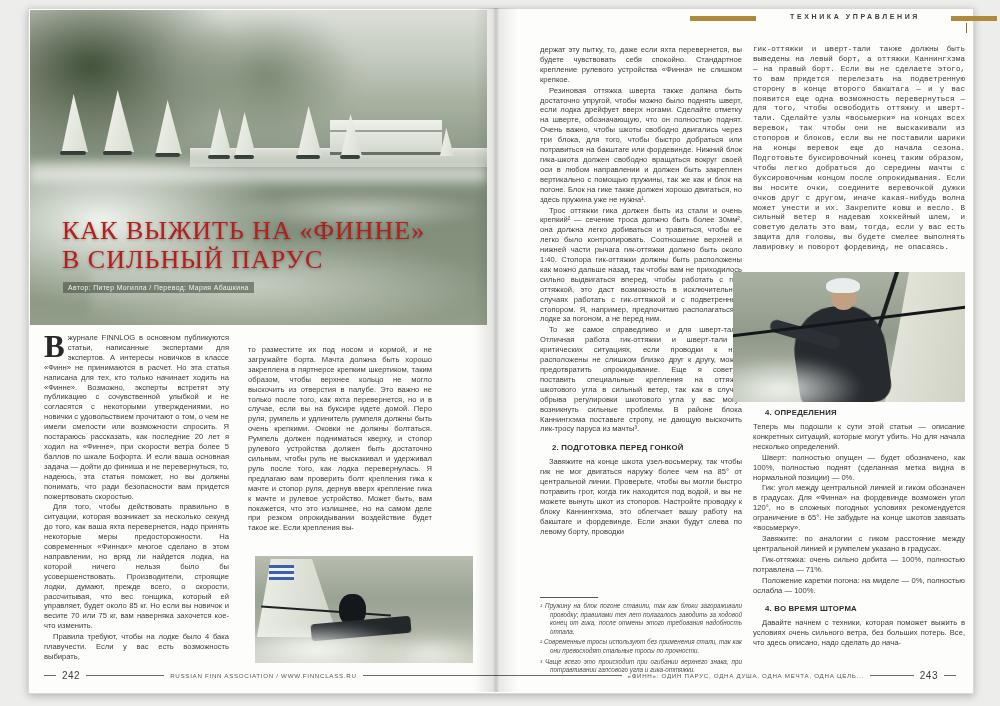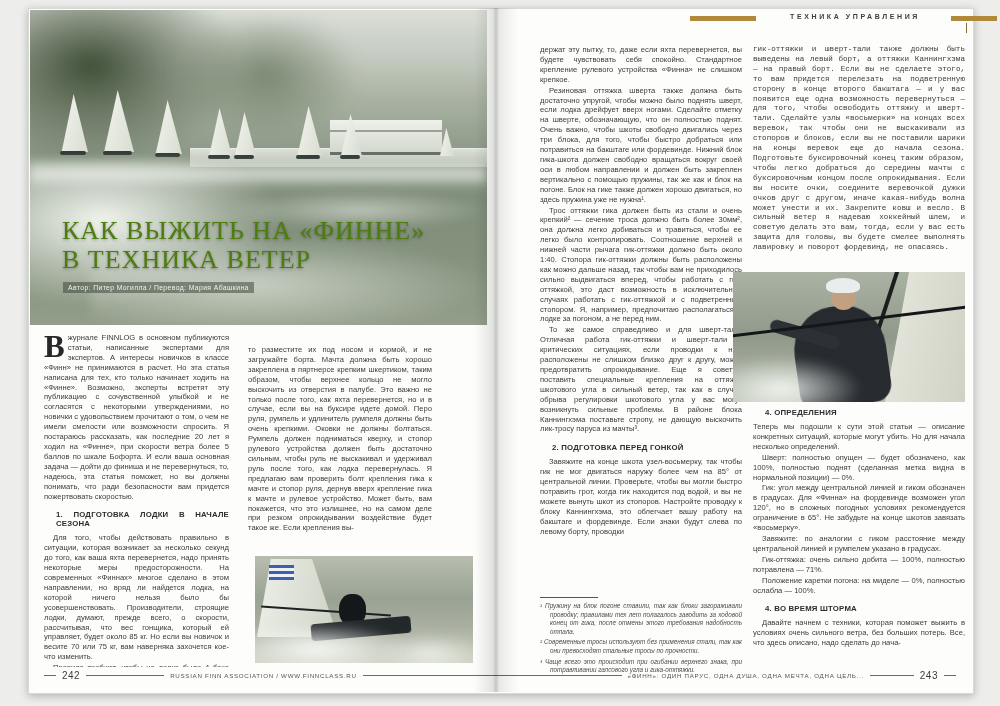--- a/index.html
+++ b/index.html
@@ -29,21 +29,21 @@
         clip-path:polygon(12% 100%,52% 0,100% 100%);filter:blur(.4px);}
   .hull{position:absolute;background:#333b37;border-radius:2px;filter:blur(.5px);height:4px;}
   .hero .foamband{position:absolute;left:0;top:150px;width:457px;height:28px;filter:blur(4px);opacity:.75;
         background:linear-gradient(180deg,rgba(250,252,248,.0),rgba(250,252,248,.9) 50%,rgba(250,252,248,0));}
   .hero .wave1{position:absolute;left:-30px;top:150px;width:290px;height:150px;filter:blur(4px);
         background:radial-gradient(ellipse at 35% 40%,rgba(247,250,244,.95),rgba(247,250,244,0) 68%);}
   .hero .wave2{position:absolute;left:60px;top:225px;width:400px;height:100px;filter:blur(5px);opacity:.7;
         background:radial-gradient(ellipse at 40% 50%,rgba(240,244,238,.85),rgba(240,244,238,0) 70%);}
   .hero .wave3{position:absolute;left:200px;top:180px;width:260px;height:40px;filter:blur(3px);opacity:.55;
         background:radial-gradient(ellipse at 50% 50%,rgba(244,247,241,.9),rgba(244,247,241,0) 70%);}
-  .hero-title{position:absolute;left:32px;top:206px;z-index:5;color:#4d7c0f;
+  .hero-title{position:absolute;left:32px;top:206px;z-index:5;color:#b91c1c;
         font-family:"Liberation Serif",serif;font-size:26px;line-height:29px;letter-spacing:1px;
         text-shadow:0 1px 3px rgba(20,30,20,.35);}
   .byline{position:absolute;left:33px;top:272px;z-index:5;font-size:6.8px;letter-spacing:.4px;color:#f1f2ec;
         background:rgba(62,72,60,.55);padding:2px 5px;display:inline-block;}
 
   
   .col{position:absolute;overflow:hidden;text-align:justify;color:#3b3b3b;
        font-size:7.6px;line-height:9.9px;}
   .col p{margin:0 0 1px 0;text-indent:9px;}
   .col p.first{text-indent:0;}
@@ -129,28 +129,27 @@
     <div class="hull" style="left:310px;top:145px;width:20px;"></div>
     <div class="sail" style="left:408px;top:118px;width:16px;height:28px;"></div>
 
     <div class="foamband"></div>
     <div class="wave1"></div>
     <div class="wave2"></div>
     <div class="wave3"></div>
 
     <div class="hero-title">
       <div>КАК ВЫЖИТЬ НА «ФИННЕ»</div>
-      <div>В ТЕХНИКА ВЕТЕР</div>
+      <div>В СИЛЬНЫЙ ПАРУС</div>
     </div>
     <div class="byline">Автор: Питер Могилла / Перевод: Мария Абашкина</div>
   </div>
 
   <div class="col" style="left:44px;top:333px;width:185px;height:334px;">
     <p class="first"><span class="dropcap">В</span><span>журнале FINNLOG в основном публикуются статьи, написанные экспертами для экспертов. А интересы новичков в классе «Финн» не принимаются в расчет. Но эта статья написана для тех, кто только начинает ходить на «Финне». Возможно, эксперты встретят эту публикацию с сочувственной улыбкой и не согласятся с некоторыми утверждениями, но новички с удовольствием прочитают о том, о чем не имели смелости или возможности спросить. Я постараюсь рассказать, как последние 20 лет я ходил на «Финне», при скорости ветра более 5 баллов по шкале Бофорта. И если ваша основная задача — дойти до финиша и не перевернуться, то, надеюсь, эта статья поможет, но вы должны понимать, что ради безопасности вам придется пожертвовать скоростью.</span></p>
-    <h4>1. ПОДГОТОВКА ЛОДКИ В НАЧАЛЕ СЕЗОНА</h4>
     <p>Для того, чтобы действовать правильно в ситуации, которая возникает за несколько секунд до того, как ваша яхта перевернется, надо принять некоторые меры предосторожности. На современных «Финнах» многое сделано в этом направлении, но вряд ли найдется лодка, на которой ничего нельзя было бы усовершенствовать. Производители, строящие лодки, думают, прежде всего, о скорости, рассчитывая, что вес гонщика, который ей управляет, будет около 85 кг. Но если вы новичок и весите 70 или 75 кг, вам наверняка захочется кое-что изменить.</p>
     <p>Правила требуют, чтобы на лодке было 4 бака плавучести. Если у вас есть возможность выбирать,</p>
   </div>
 
   <div class="col" style="left:248px;top:345px;width:184px;height:219px;">
     <p class="first">то разместите их под носом и кормой, и не загружайте борта. Мачта должна быть хорошо закреплена в пяртнерсе крепким шкертиком, таким образом, чтобы верхнее кольцо не могло выскочить из отверстия в палубе. Это важно не только после того, как яхта перевернется, но и в случае, если вы на буксире идете домой. Перо руля, румпель и удлинитель румпеля должны быть очень крепкими. Оковки не должны болтаться. Румпель должен подниматься кверху, и стопор рулевого устройства должен быть достаточно сильным, чтобы руль не выскакивал и удерживал руль после того, как лодка перевернулась. Я предлагаю вам проверить болт крепления гика к мачте и стопор руля, дернув вверх крепление гика к мачте и рулевое устройство. Может быть, вам покажется, что это излишнее, но на самом деле при резком опрокидывании воздействие будет такое же. Если крепления вы-</p>
   </div>
 
   <div class="photo2">
     <div class="sea"></div>

